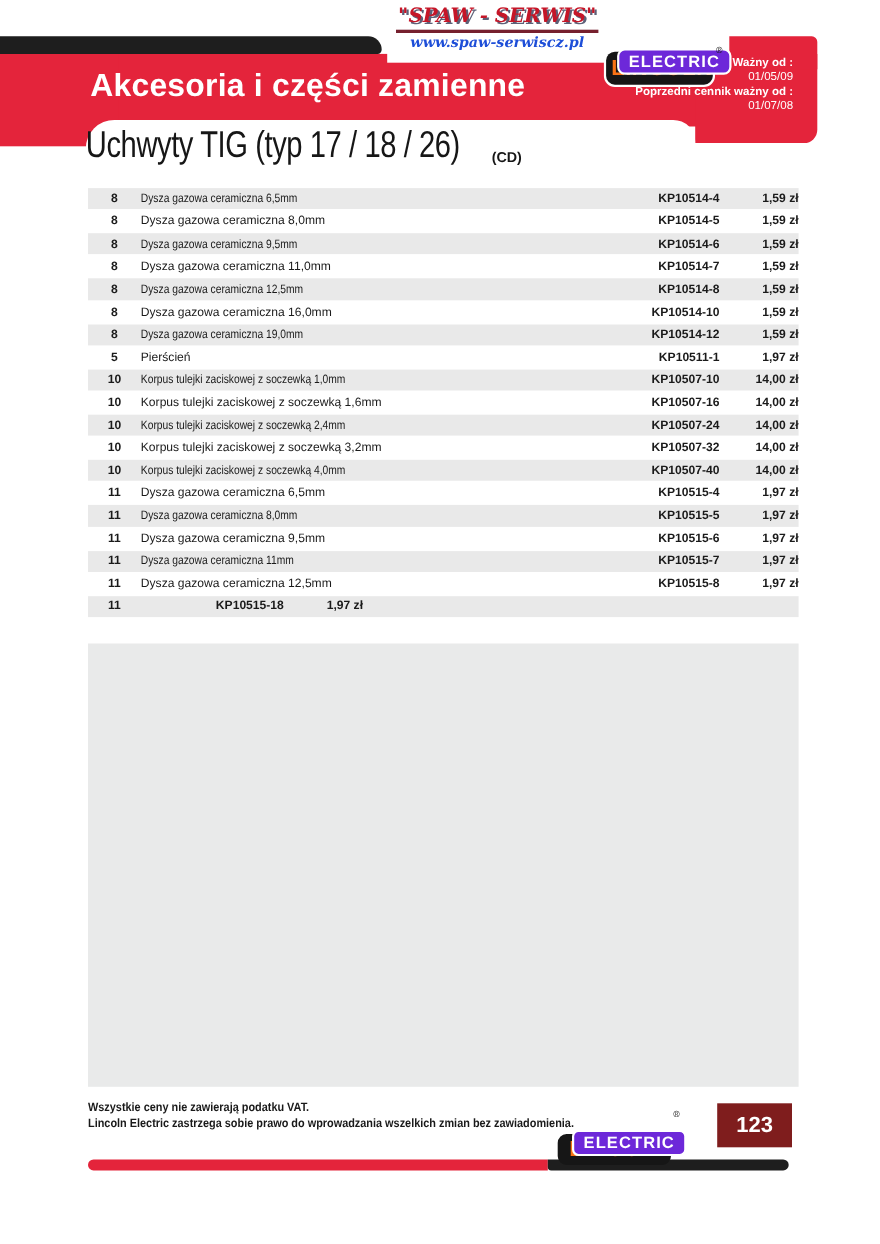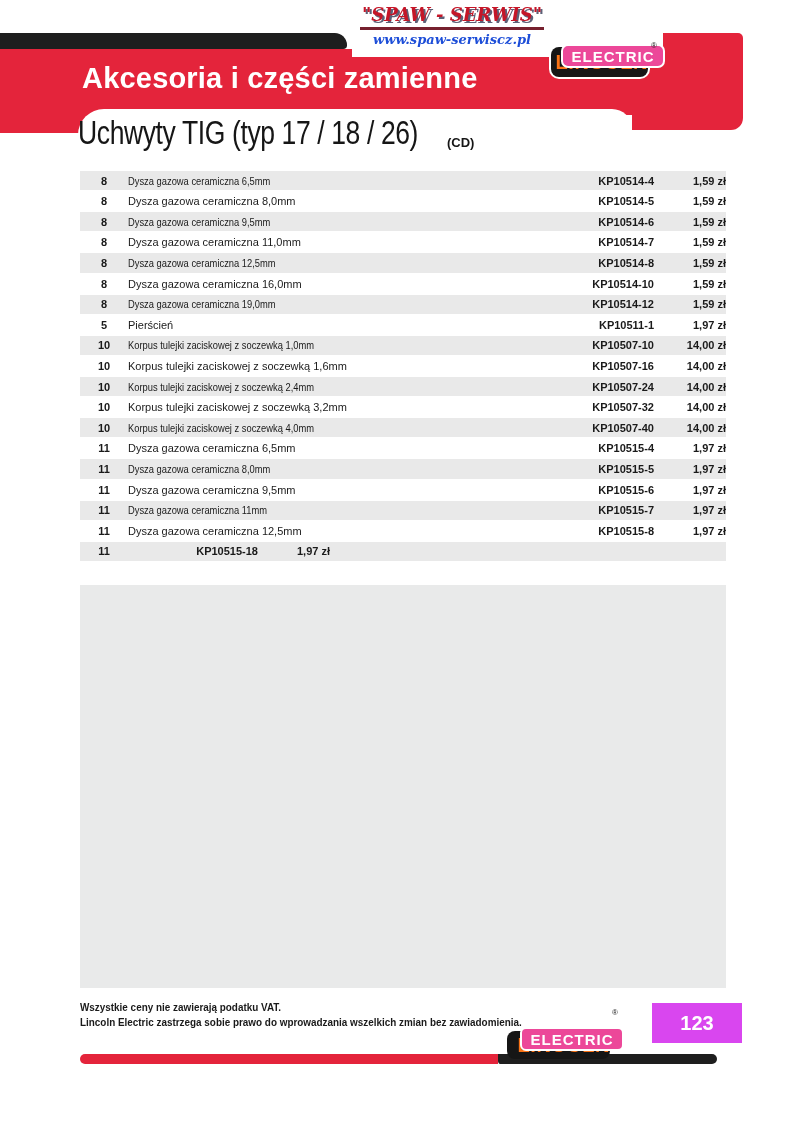--- a/index.html
+++ b/index.html
@@ -25,21 +25,21 @@
   .spaw-name { display:inline-block; font-family:"DejaVu Serif", serif; font-style:italic;
     font-weight:bold; color:#c51628; font-size:18px; line-height:1.15; padding:5px 2px 1px 2px;
     text-shadow:2px 2px 0 #5d6178; border-bottom:3px solid #76202e; white-space:nowrap; }
   .spaw-url { font-family:"DejaVu Serif", serif; font-style:italic; font-weight:bold;
     color:#1d4ed8; font-size:13px; margin-top:2px; }
   
   .lincoln-black { position:absolute; background:#161616; color:#f97316; font-weight:bold;
     display:flex; align-items:center; justify-content:flex-end; z-index:5;margin-top:28px; }
   .lincoln-black.top { left:551px; top:19px; width:97px; height:30px; border-radius:8px;
     font-size:20px; letter-spacing:0.5px; box-shadow:0 0 0 2px #fff; }
-  .electric-red { position:absolute; background:#ec4899; border:2px solid #fff; box-sizing:border-box;
+  .electric-red { position:absolute; background:#6d28d9; border:2px solid #fff; box-sizing:border-box;
     color:#fff; font-weight:bold; display:flex; align-items:center; justify-content:center; z-index:5; }
   .electric-red.top { left:561px; top:44px; width:104px; height:24px; border-radius:7px;
     font-size:15px; letter-spacing:1px; }
   .reg-mark { position:absolute; font-size:8px; color:#1a1a1a; z-index:6; }
   .reg-mark.top { left:651px; top:41px; }
   
   .dates { position:absolute; left:540px; top:51px; width:181px; z-index:4;
     text-align:right; color:#fff; font-size:10.5px; line-height:13px; }
   .dates .lbl { font-weight:bold; }
   
@@ -65,22 +65,22 @@
   
   .note { position:absolute; left:80px; color:#1a1a1a; font-size:11px; font-weight:bold;
     white-space:nowrap; transform:scaleX(0.9); transform-origin:left center; }
   .note.n1 { top:1001px; }
   .note.n2 { top:1016px; }
   .lincoln-black.footer { left:507px; top:1003px; width:103px; height:28px; border-radius:8px;
     font-size:20px; letter-spacing:0.5px; }
   .electric-red.footer { left:520px; top:1027px; width:104px; height:24px; border-radius:6px;
     font-size:15px; letter-spacing:1px; }
   .reg-mark.footer { left:612px; top:1008px; }
-  .page-box { position:absolute; left:652px; top:1003px; width:90px; height:40px;
-    background:#d946ef; color:#fff; font-weight:bold; font-size:20px;
+  .page-box { position:absolute; left:652px; top:1003px; width:68px; height:40px;
+    background:#7f1d1d; color:#fff; font-weight:bold; font-size:20px;
     display:flex; align-items:center; justify-content:center; }
   .bottom-bar-red { position:absolute; left:80px; top:1054px; width:418px; height:10px;
     background:#e4243b; border-radius:6px 0 0 6px; }
   .bottom-bar-black { position:absolute; left:498px; top:1054px; width:219px; height:10px;
     background:#1e1e1e; border-radius:0 8px 8px 5px; }
 </style>
 </head>
 <body>
 
 <div class="page">
@@ -98,20 +98,26 @@
   </div>
 
   <div class="lincoln-black top">
     <span>LINCOLN</span>
   </div>
   <span class="reg-mark top">®</span>
   <div class="electric-red top">
     <span>ELECTRIC</span>
   </div>
 
+  <div class="dates">
+    <div class="lbl">Ważny od :</div>
+    <div>01/05/09</div>
+    <div class="lbl">Poprzedni cennik ważny od :</div>
+    <div>01/07/08</div>
+  </div>
 
   <div class="banner-text">Akcesoria i części zamienne</div>
   <div class="section-title">Uchwyty TIG (typ 17 / 18 / 26)</div>
   <div class="section-suffix">(CD)</div>
 
   <div class="table" id="table">
       <div class="row gray">
       <span class="col-num">8</span>
       <span class="col-desc"><span class="desc-inner">Dysza gazowa ceramiczna 6,5mm</span></span>
       <span class="col-part">KP10514-4</span>

